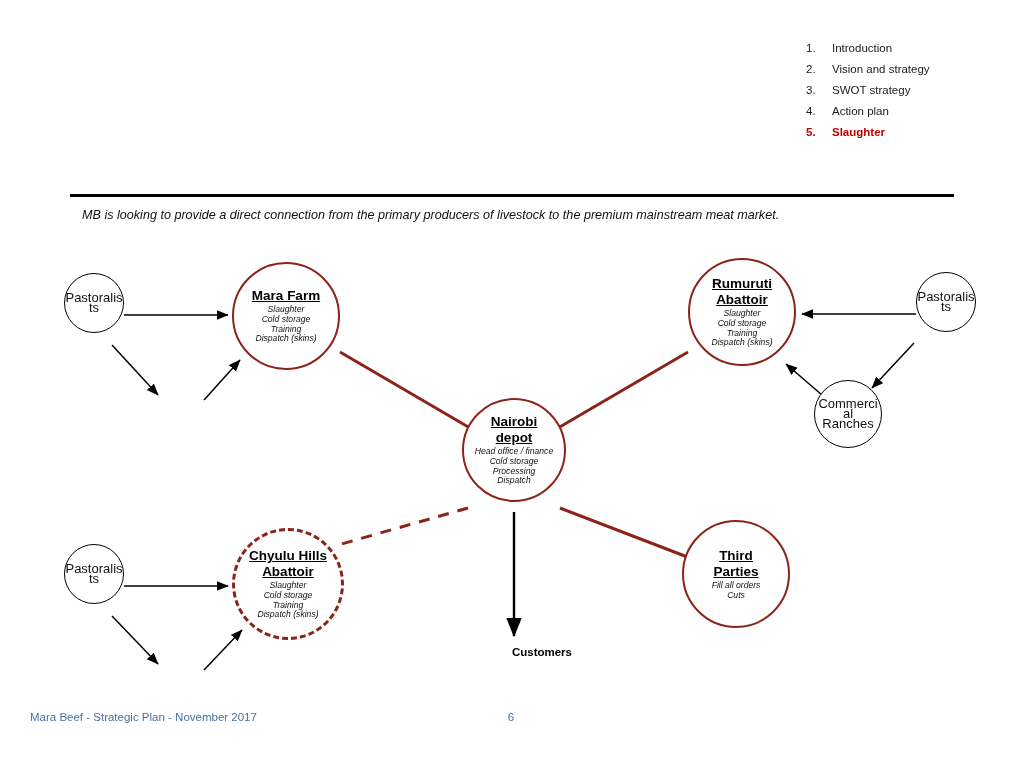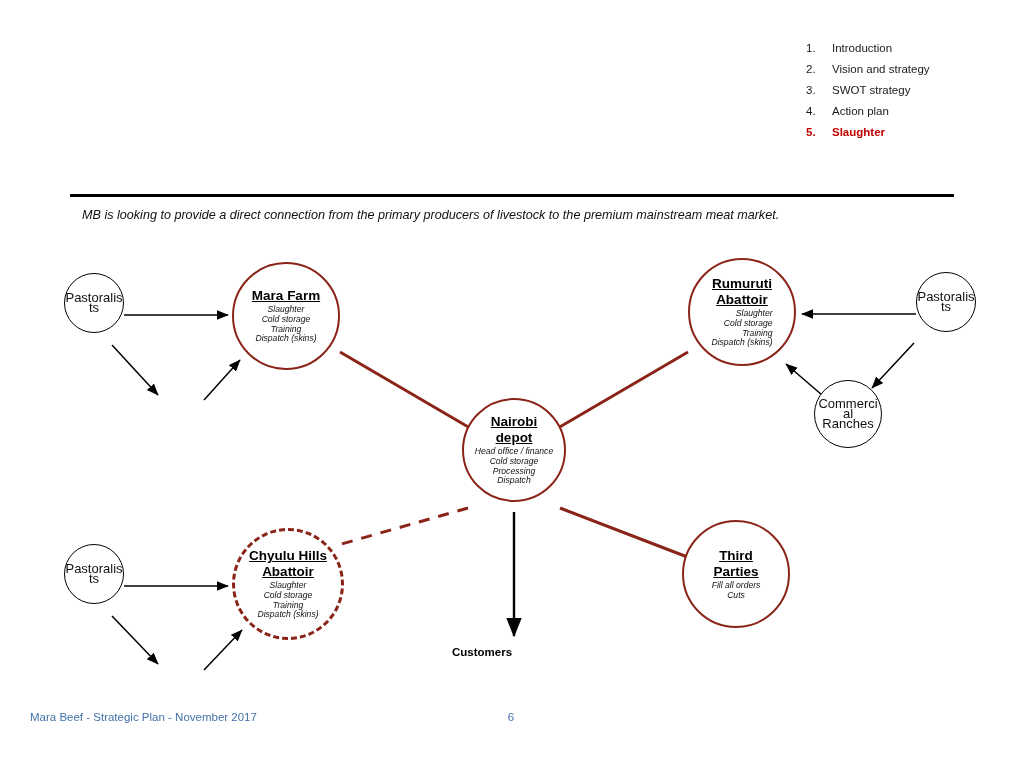--- a/index.html
+++ b/index.html
@@ -124,21 +124,21 @@
     color: #111111;
     padding: 0 8px;
   }
 
   
   #customers-label {
     position: absolute;
     left: 452px;
     top: 646px;
     width: 120px;
-    text-align: left;
+    text-align: right;
     font-size: 11.5px;
     font-weight: bold;
     color: #000000;
   }
 
   
   #footer-text {
     position: absolute;
     left: 30px;
     top: 711px;
@@ -222,21 +222,21 @@
   <div class="node major" style="left:232px; top:22px; width:108px; height:108px;">
     <div class="node-title">Mara Farm</div>
     <div class="node-sub">
       <div>Slaughter</div>
       <div>Cold storage</div>
       <div>Training</div>
       <div>Dispatch (skins)</div>
     </div>
   </div>
 
-  <div class="node major" style="left:688px; top:18px; width:108px; height:108px;text-align:right;">
+  <div class="node major" style="left:688px; top:18px; width:108px; height:108px;">
     <div class="node-title">Rumuruti</div>
     <div class="node-title">Abattoir</div>
     <div class="node-sub">
       <div>Slaughter</div>
       <div>Cold storage</div>
       <div>Training</div>
       <div>Dispatch (skins)</div>
     </div>
   </div>
 

